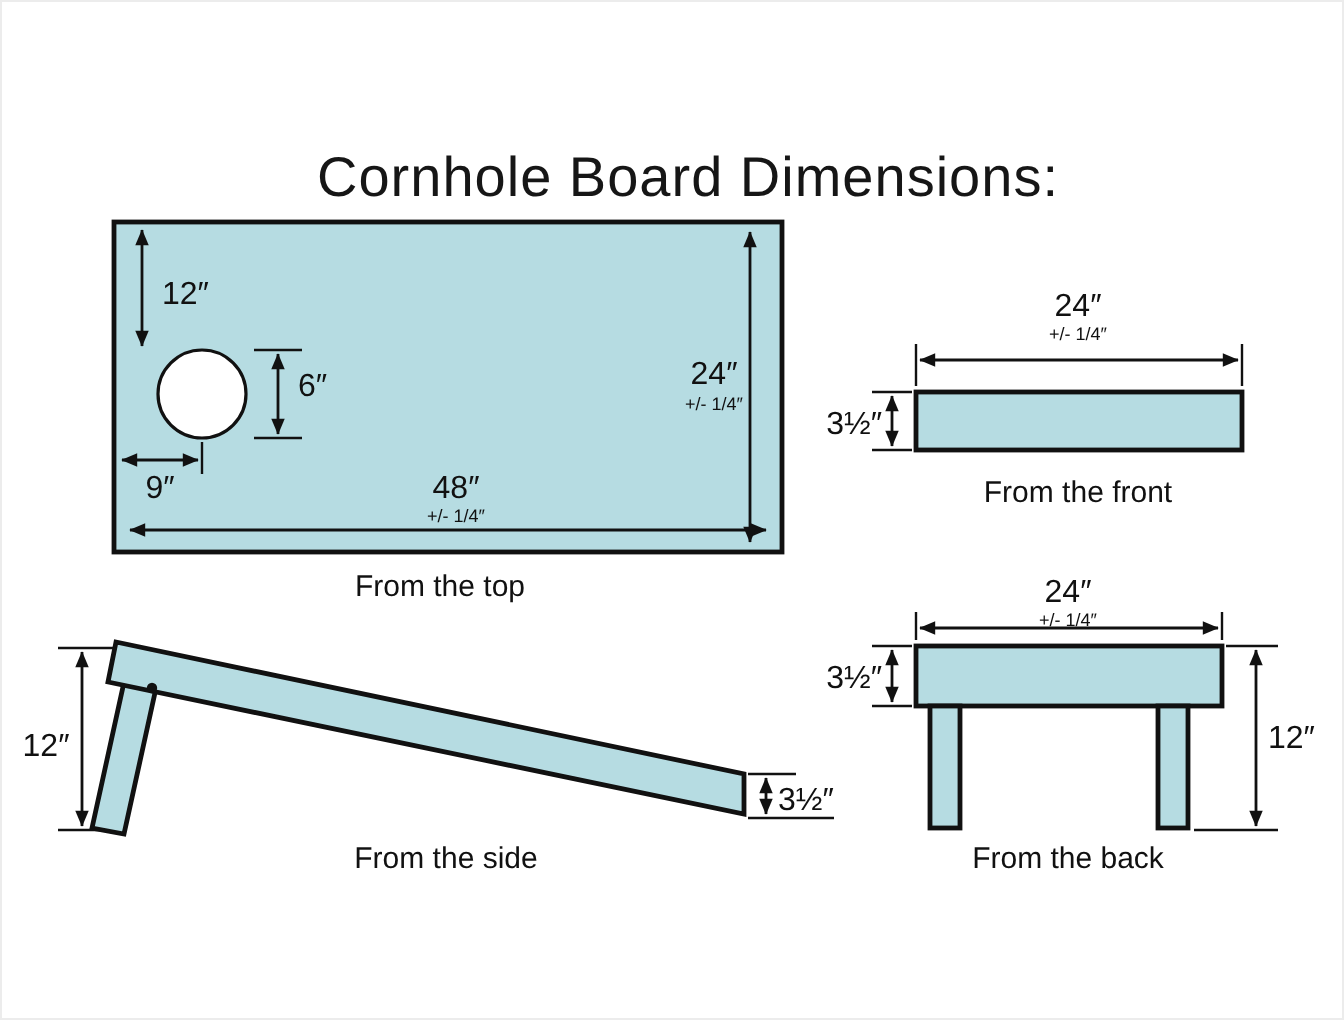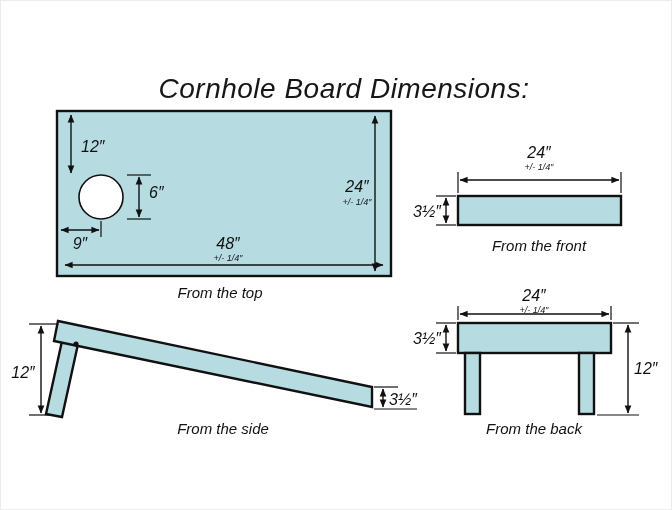--- a/index.html
+++ b/index.html
@@ -1,16 +1,16 @@
 <!DOCTYPE html>
 <html><head>
 <meta charset="utf-8">
 <style>
   html,body{margin:0;padding:0;background:#ffffff;}
-  .canvas{position:relative;width:672px;height:510px;background:#fff;border:1px solid #ececec;box-sizing:border-box;font-family:"Liberation Sans",sans-serif;font-style:italic;}
+  .canvas{position:relative;width:672px;height:510px;background:#fff;border:1px solid #ececec;box-sizing:border-box;font-family:"Liberation Sans",sans-serif;}
   svg{display:block;}
   .title{font-size:28px;fill:#161616;letter-spacing:.5px;font-family:"Liberation Sans",sans-serif;}
   .lbl{font-size:16px;fill:#111;font-family:"Liberation Sans",sans-serif;}
   .tol{font-size:9px;fill:#111;font-family:"Liberation Sans",sans-serif;}
   .cap{font-size:15px;fill:#111;font-family:"Liberation Sans",sans-serif;}
   .shape{stroke:#111;stroke-width:2.4px;}
   .hole{stroke:#111;stroke-width:1.6px;}
   .dim{stroke:#111;stroke-width:1.4px;fill:none;}
   .tick{stroke:#111;stroke-width:1.2px;}
 </style>

